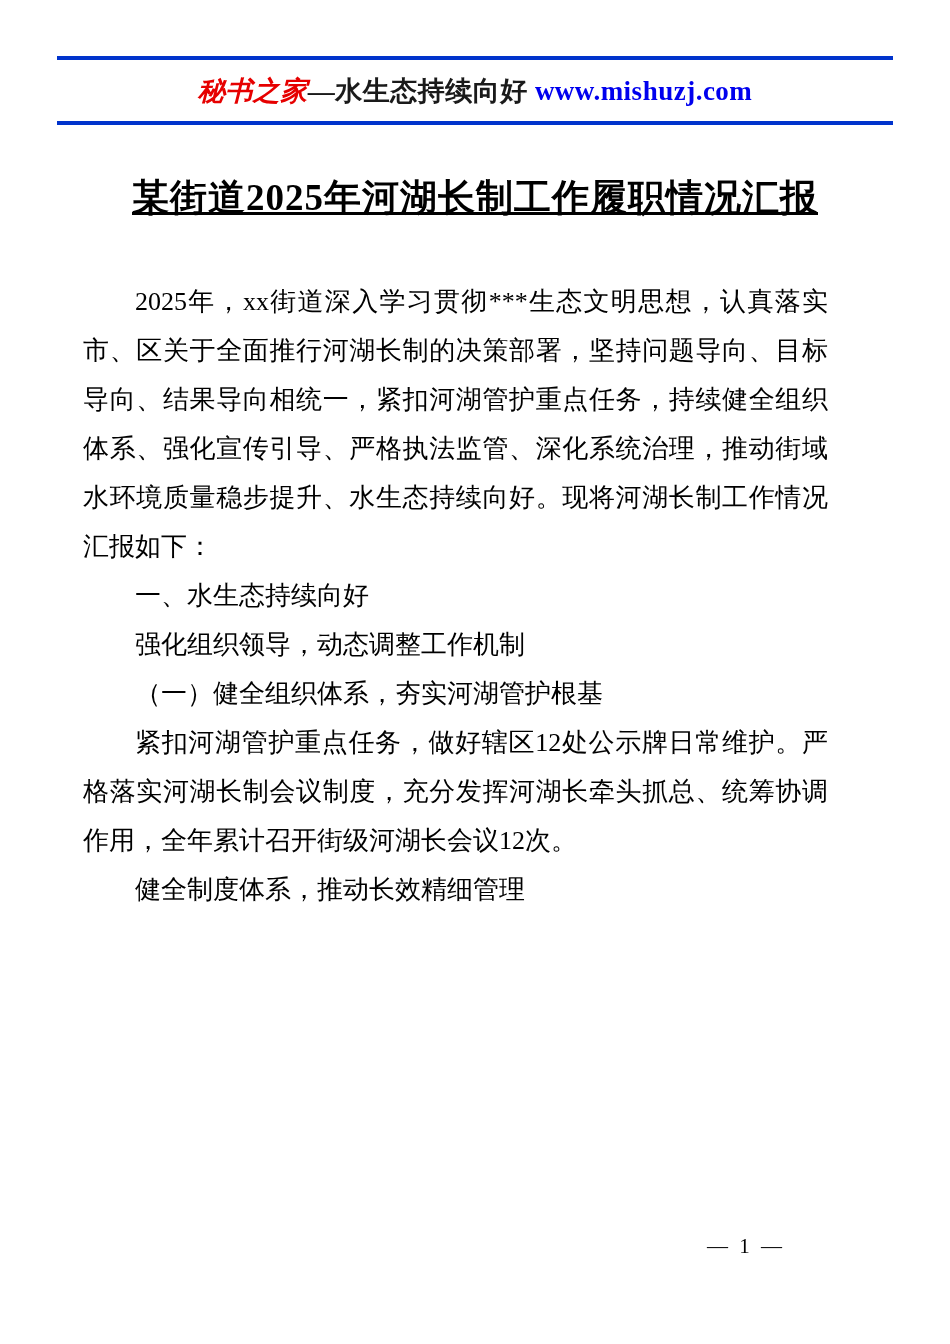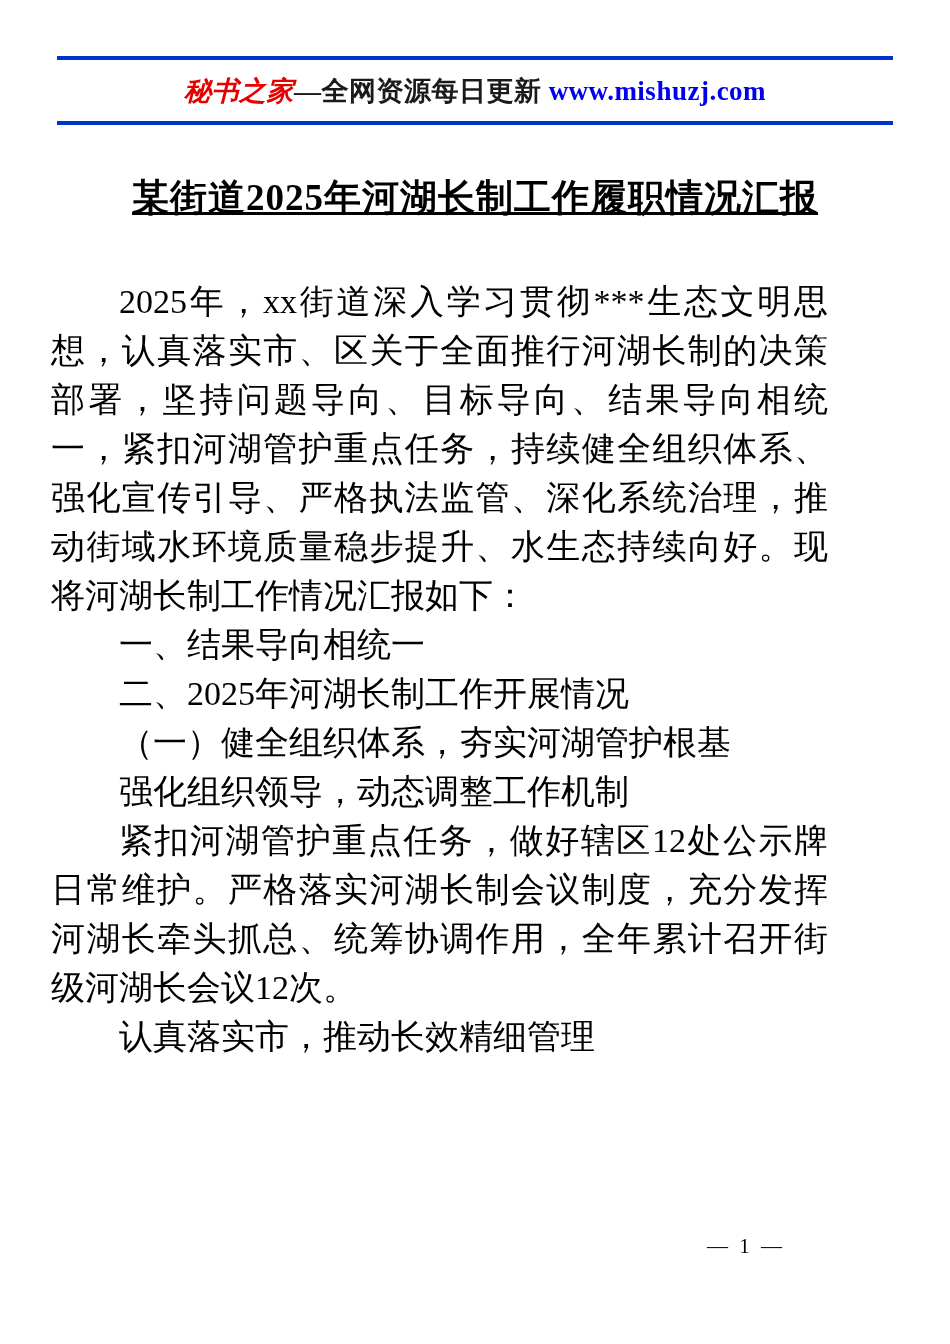--- a/index.html
+++ b/index.html
@@ -34,22 +34,22 @@
   .doc-title {
     margin: 50px 70px 0 70px;
     text-align: center;
     font-size: 37px;
     font-weight: bold;
     letter-spacing: 1px;
     line-height: 1.25;
     text-decoration: underline;
   }
   .body-text {
-    margin: 56px 122px 0 51px;
-    font-size: 34px;
+    margin: 56px 122px 0 83px;
+    font-size: 26px;
     line-height: 49px;
     text-align: justify;
   }
   .para {
     margin: 0;
     padding: 0;
     text-indent: 2em;
   }
   .page-number {
     position: absolute;
@@ -59,30 +59,29 @@
     letter-spacing: 3px;
     color: #000000;
   }
 </style>
 </head>
 <body>
 
 <div class="page">
 
   <div class="header-band">
-    <span class="brand">秘书之家</span><span class="hdr-mid">—全网资源每日更新 </span><span class="hdr-url">www.mishuzj.com</span>
+    <span class="brand">秘书之家</span><span class="hdr-mid">—水生态持续向好 </span><span class="hdr-url">www.mishuzj.com</span>
   </div>
 
   <h1 class="doc-title">某街道2025年河湖长制工作履职情况汇报</h1>
 
   <div class="body-text">
     <p class="para">2025年，xx街道深入学习贯彻***生态文明思想，认真落实市、区关于全面推行河湖长制的决策部署，坚持问题导向、目标导向、结果导向相统一，紧扣河湖管护重点任务，持续健全组织体系、强化宣传引导、严格执法监管、深化系统治理，推动街域水环境质量稳步提升、水生态持续向好。现将河湖长制工作情况汇报如下：</p>
-    <p class="para">一、结果导向相统一</p>
-    <p class="para">二、2025年河湖长制工作开展情况</p>
+    <p class="para">一、水生态持续向好</p>
+    <p class="para">强化组织领导，动态调整工作机制</p>
     <p class="para">（一）健全组织体系，夯实河湖管护根基</p>
-    <p class="para">强化组织领导，动态调整工作机制</p>
     <p class="para">紧扣河湖管护重点任务，做好辖区12处公示牌日常维护。严格落实河湖长制会议制度，充分发挥河湖长牵头抓总、统筹协调作用，全年累计召开街级河湖长会议12次。</p>
-    <p class="para">认真落实市，推动长效精细管理</p>
+    <p class="para">健全制度体系，推动长效精细管理</p>
   </div>
 
   <div class="page-number">— 1 —</div>
 
 </div>
 
 </body></html>

